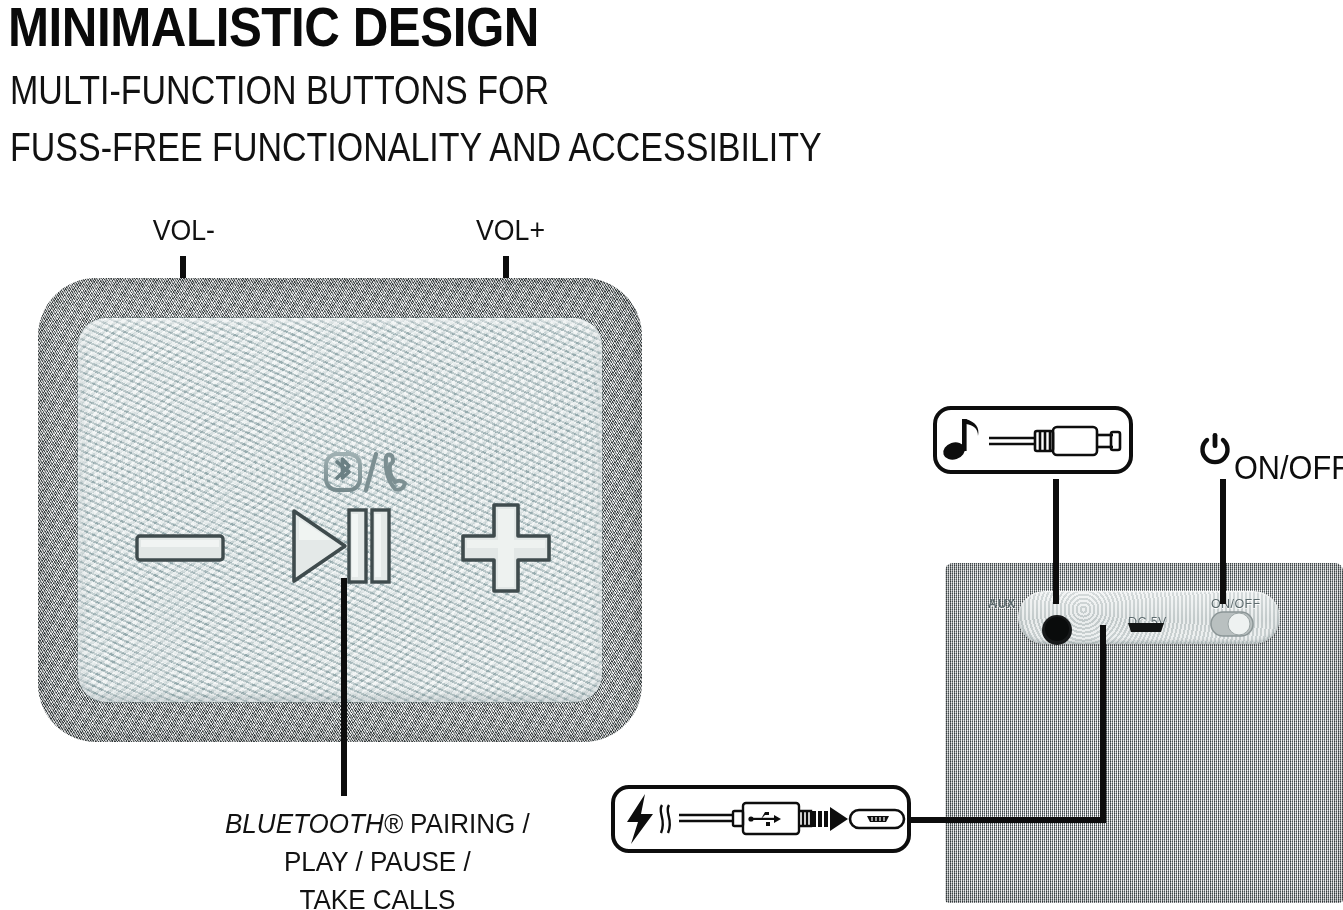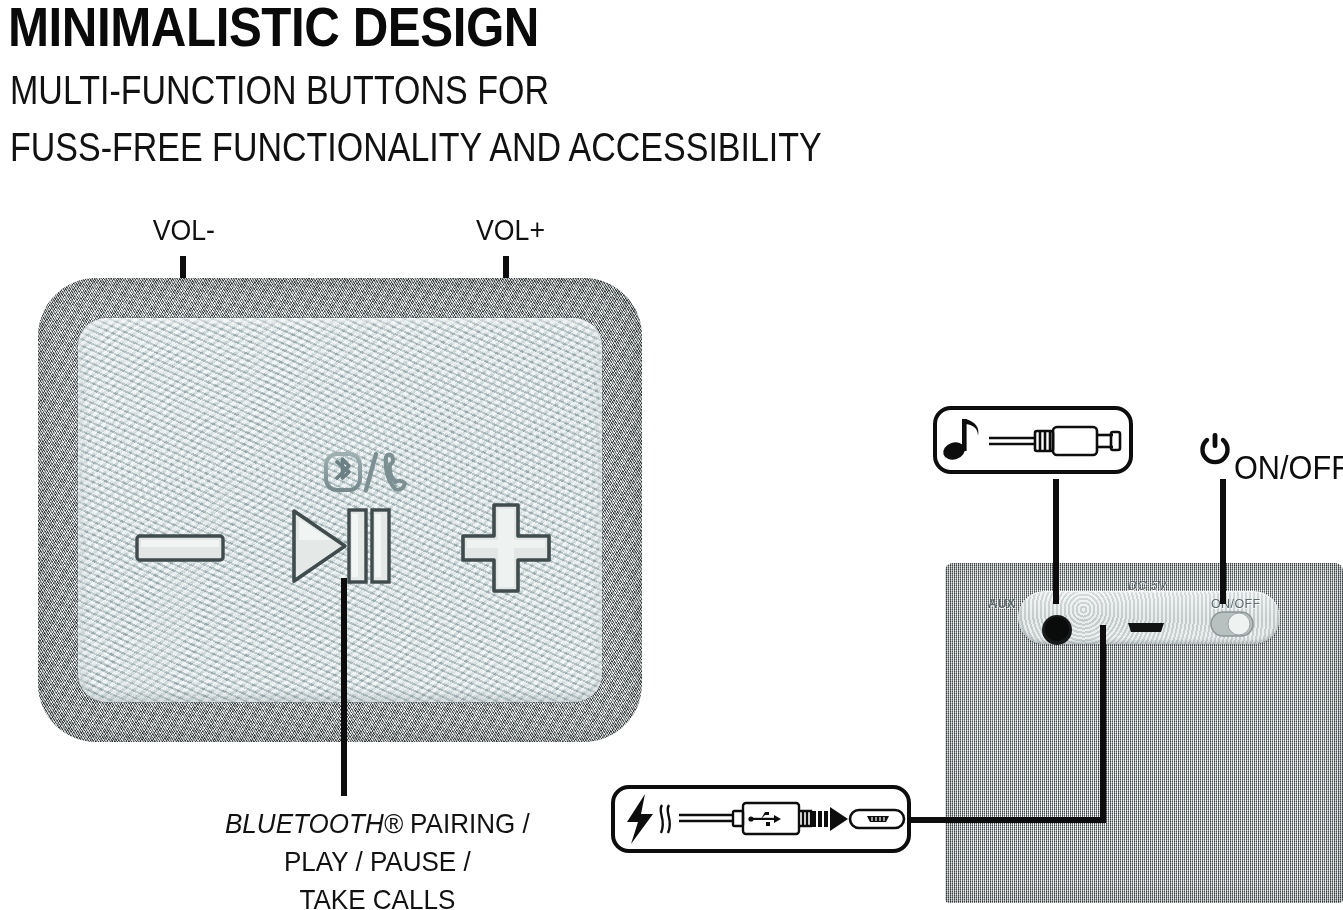--- a/index.html
+++ b/index.html
@@ -175,21 +175,21 @@
   <div class="caption">
     <div><span class="bt">BLUETOOTH®</span><span> PAIRING /</span></div>
     <div>PLAY / PAUSE /</div>
     <div>TAKE CALLS</div>
   </div>
 
   <div class="speaker"></div>
 
   <div class="port-strip"></div>
   <div class="port-label" style="left:988px;top:597px;font-weight:bold;">AUX</div>
-  <div class="port-label" style="left:1128px;top:579px;font-style:italic;">DC 5V</div>
+  <div class="port-label" style="left:1128px;top:615px;">DC 5V</div>
   <div class="port-label" style="left:1211px;top:597px;">ON/OFF</div>
 
   <div style="position:absolute;left:1040px;top:613px;">
     <svg width="34" height="34" viewBox="0 0 34 34">
       <circle cx="17" cy="17" r="15" fill="#17191a"></circle>
       <circle cx="17" cy="16" r="12" fill="#0a0c0c"></circle>
     </svg>
   </div>
 
   <div style="position:absolute;left:1125px;top:620px;">

